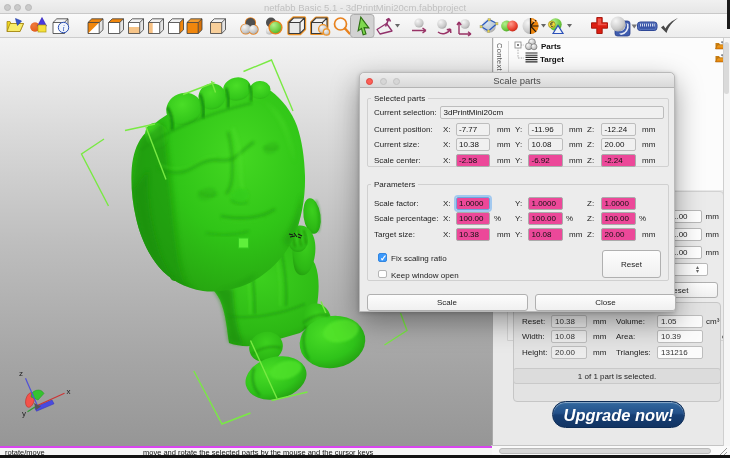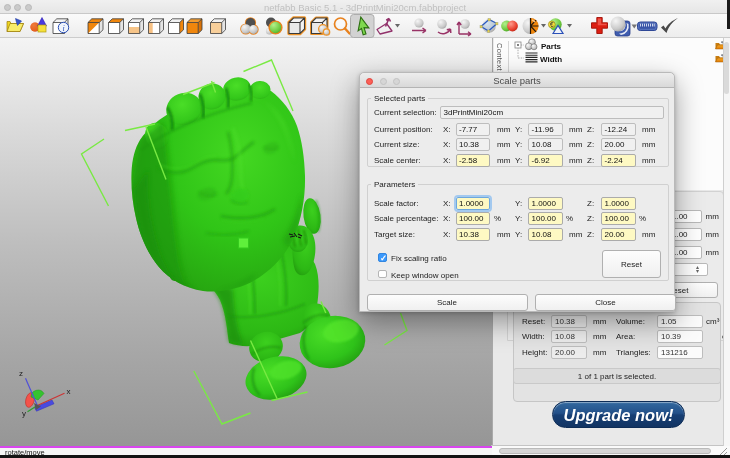--- a/index.html
+++ b/index.html
@@ -76,21 +76,21 @@
     border:1px solid #b9b9b9; border-radius:5px 5px 0 0;
     box-shadow:0 10px 28px rgba(0,0,0,0.38), 0 1px 4px rgba(0,0,0,0.2); }
   #dlg-title { position:absolute; left:0; top:0; width:100%; height:15px;
     background:linear-gradient(#ededed,#d9d9d9); border-bottom:1px solid #b4b4b4;
     border-radius:5px 5px 0 0; text-align:center; font-size:9.5px; color:#4a4a4a; line-height:15px; }
   .dtl { position:absolute; top:4.5px; width:7px; height:7px; border-radius:50%; }
   .group { position:absolute; left:7px; width:302px; border:1px solid #d0d0d0; border-radius:2px; }
   .glabel { position:absolute; left:3px; top:-5px; background:#ececec; padding:0 3px;
     font-size:8px; color:#222; }
   .lbl { position:absolute; font-size:8px; color:#222; }
-  .fld { position:absolute; width:34.5px; height:13px; background:#fef9c3; border:1px solid #ababab;
+  .fld { position:absolute; width:34.5px; height:13px; background:#ec4899; border:1px solid #ababab;
     border-radius:2px; font-size:8px; color:#111; padding-left:2.5px; line-height:11.5px; }
   .fld.ro { background:#f0f0f0; border-color:#bdbdbd; }
   .fld.focus { outline:2px solid #a3c9ef; outline-offset:0px; border-color:#6da7dd; }
   .wide { width:224px; }
   .btn { position:absolute; background:linear-gradient(#fdfdfd,#f0f0f0); border:1px solid #b0b0b0;
     border-radius:3px; font-size:8px; color:#222; text-align:center; }
   .cb { position:absolute; width:8.5px; height:8.5px; border-radius:2px; background:#fff; border:1px solid #b5b5b5; }
   .cb.on { background:#3b99fc; border-color:#3286e0; }
   .cb.on:after { content:"✓"; position:absolute; left:1px; top:-1.5px; color:#fff; font-size:8.5px; font-weight:bold; }
 </style>
@@ -509,21 +509,21 @@
  </g>
  <g transform="translate(222,15.5)">
   <path d="M0.5,2.5 L4,2.5 L5,4 L11.5,4 L11.5,8.5 L0.5,8.5 Z" fill="#c87d10"></path>
   <path d="M0.5,8.5 L2.5,4.5 L12.5,4.5 L10.5,8.5 Z" fill="url(#fold)" stroke="#a05e06" stroke-width="0.5"></path>
   <path d="M6,1.5 C8,0.5 10.5,1 11.5,2.5 L9,3.5 Z" fill="#8a8f98" stroke="#5a5f68" stroke-width="0.5"></path>
   <circle cx="10.8" cy="3.2" r="1.8" fill="#d8dde8" stroke="#666" stroke-width="0.5"></circle>
  </g>
 </svg>
 
     <div class="treelbl" style="left:48px; top:3.5px;">Parts</div>
-    <div class="treelbl" style="left:47px; top:16.5px;">Width</div>
+    <div class="treelbl" style="left:47px; top:16.5px;">Target</div>
 
     <div id="ctxpane">
       <div class="pfield" style="left:160px; top:18px;">1.00</div>
       <div class="plbl" style="left:197.5px; top:20px;">mm</div>
       <div class="pfield" style="left:160px; top:35.5px;">1.00</div>
       <div class="plbl" style="left:197.5px; top:37.5px;">mm</div>
       <div class="pfield" style="left:160px; top:53.5px;">1.00</div>
       <div class="plbl" style="left:197.5px; top:55.5px;">mm</div>
       <div class="pfield" style="left:128px; top:71px; width:72px; color:#555;"></div>
       <div class="plbl" style="left:188px; top:72.5px; color:#666; font-size:6px; line-height:4.5px;">▴<br>▾</div>
@@ -560,20 +560,21 @@
        <path d="M8,1 L1,8 M8,5 L5,8" stroke="#9a9a9a" stroke-width="1"></path>
       </svg>
     </div>
     <div id="vscroll">
         <div id="vthumb"></div>
       </div>
   </div>
 
   <div id="statusbar" class="abs">
     <span style="position:absolute; left:5px; top:0;">rotate/move</span>
+    <span style="position:absolute; left:143px; top:0;">move and rotate the selected parts by the mouse and the cursor keys</span>
   </div>
   <div id="blackbar" class="abs"></div>
   <div id="topblack" class="abs"></div>
 
   <div id="dialog" class="abs">
     <div id="dlg-title">Scale parts</div>
     <div class="dtl" style="left:6px;  background:#fc5f57; border:0.5px solid #e0443c;"></div>
     <div class="dtl" style="left:19.5px; background:#d6d6d6; border:0.5px solid #c3c3c3;"></div>
     <div class="dtl" style="left:33px; background:#d6d6d6; border:0.5px solid #c3c3c3;"></div>
 

